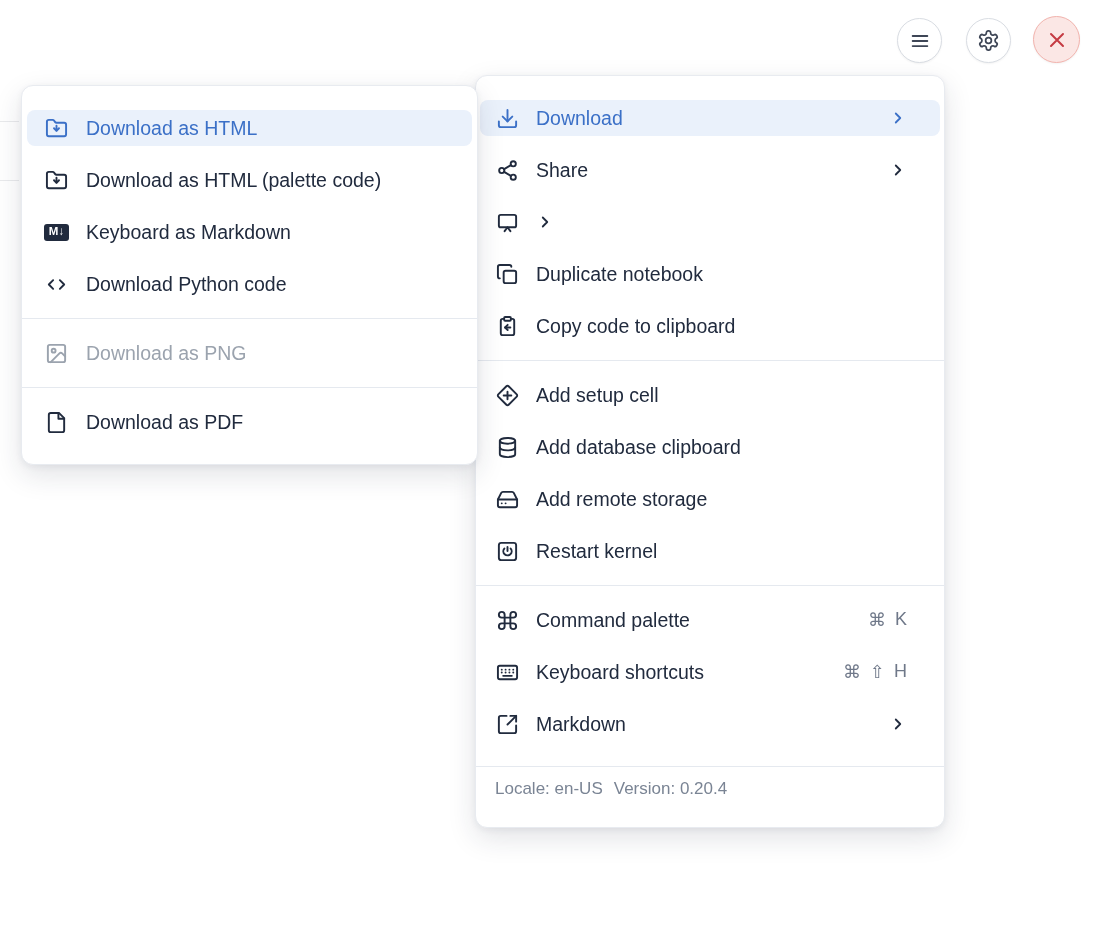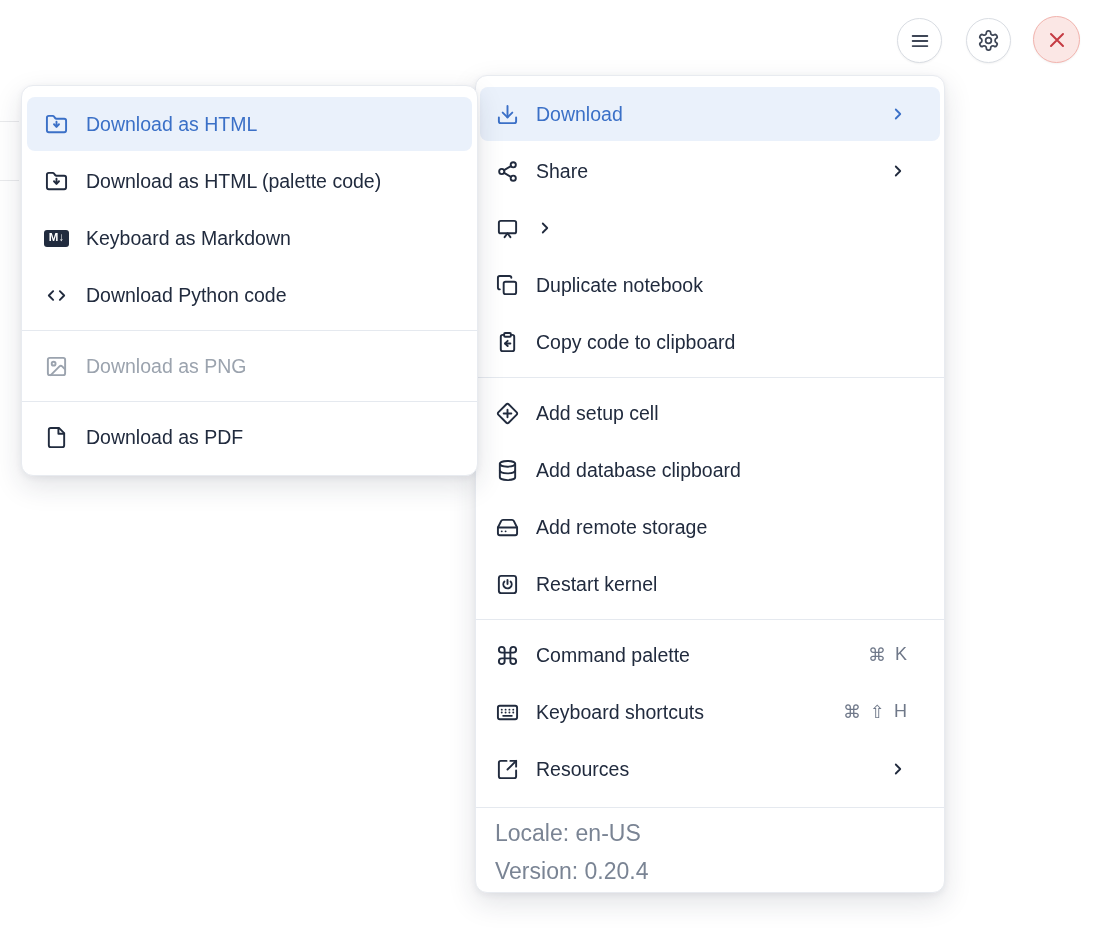--- a/index.html
+++ b/index.html
@@ -28,41 +28,41 @@
   .cbtn svg{display:block}
   .cbtn.close{width:47px;height:47px;background:var(--close-bg);border-color:var(--close-border);color:var(--close-red)}
 
   
   .menu{position:absolute;background:#fff;border:1px solid var(--border);border-radius:12px;
     box-shadow:0 10px 28px rgba(28,40,64,.13),0 2px 6px rgba(28,40,64,.06)}
   .submenu{left:21px;top:85px;width:457px;padding:8px 5px;z-index:6}
   .mainmenu{left:475px;top:75px;width:470px;z-index:5;overflow:hidden}
   .mainmenu .rows{padding:8px 4px}
 
-  .row{display:flex;align-items:center;height:54px;margin:3px 0;padding:0 18px;
+  .row{display:flex;align-items:center;height:36px;margin:16px 0;padding:0 18px;
     border-radius:8px;font-size:19.5px;gap:18px;color:var(--text);cursor:pointer;white-space:nowrap}
   .mainmenu .row{padding:0 33px 0 16px;gap:17px}
   .row.active{background:var(--accent-bg);color:var(--accent)}
   .row.disabled{color:var(--disabled);cursor:default}
   .row .icon{width:23px;height:23px;flex:none;display:flex;align-items:center;justify-content:center}
   .row .icon svg{width:23px;height:23px;display:block}
   .row .label{flex:1;overflow:hidden}
   .row .chev{flex:none;display:flex}
   .row .chev svg{width:18px;height:18px}
   .row .shortcut{flex:none;display:flex;gap:9px;color:var(--secondary);font-size:18px}
   .md-badge{display:inline-flex;align-items:center;justify-content:center;width:25px;height:17px;
     border-radius:3px;background:currentColor;flex:none}
   .md-badge b{color:#fff;font-size:11.5px;font-weight:bold;letter-spacing:0;line-height:1;
     font-family:"Liberation Sans","DejaVu Sans",sans-serif}
 
   .sep{height:1px;background:var(--divider);margin:8px -5px}
   .mainmenu .sep{margin:8px -4px}
 
-  .menu-footer{border-top:1px solid var(--divider);padding:12px 19px 7px;display:flex;
-    flex-direction:column;gap:11px;font-size:23px;color:var(--footer)}
+  .menu-footer{border-top:1px solid var(--divider);padding:12px 19px 28px;display:flex;
+    flex-direction:row;gap:11px;font-size:17px;color:var(--footer)}
 </style>
 </head>
 <body>
 
 <div class="artifact-line" style="top:121px"></div>
 <div class="artifact-line" style="top:180px"></div>
 
 <button class="cbtn" style="left:897px;top:18px">
   <span>
     <svg width="22" height="22" viewBox="0 0 24 24" fill="none" stroke="currentColor" stroke-width="2" stroke-linecap="round">
@@ -282,21 +282,21 @@
         </span>
       </div>
       <div class="row">
         <span class="icon">
           <svg viewBox="0 0 24 24" fill="none" stroke="currentColor" stroke-width="2" stroke-linecap="round" stroke-linejoin="round">
             <path d="M21 13v6a2 2 0 0 1-2 2H5a2 2 0 0 1-2-2V5a2 2 0 0 1 2-2h6"></path>
             <path d="m21 3-9 9"></path>
             <path d="M15 3h6v6"></path>
           </svg>
         </span>
-        <span class="label">Resources</span>
+        <span class="label">Markdown</span>
         <span class="chev">
           <svg viewBox="0 0 24 24" fill="none" stroke="currentColor" stroke-width="2.4" stroke-linecap="round" stroke-linejoin="round">
             <path d="m9 18 6-6-6-6"></path>
           </svg>
         </span>
       </div>
     </div>
   <div class="menu-footer">
     <div>Locale: en-US</div>
     <div>Version: 0.20.4</div>

